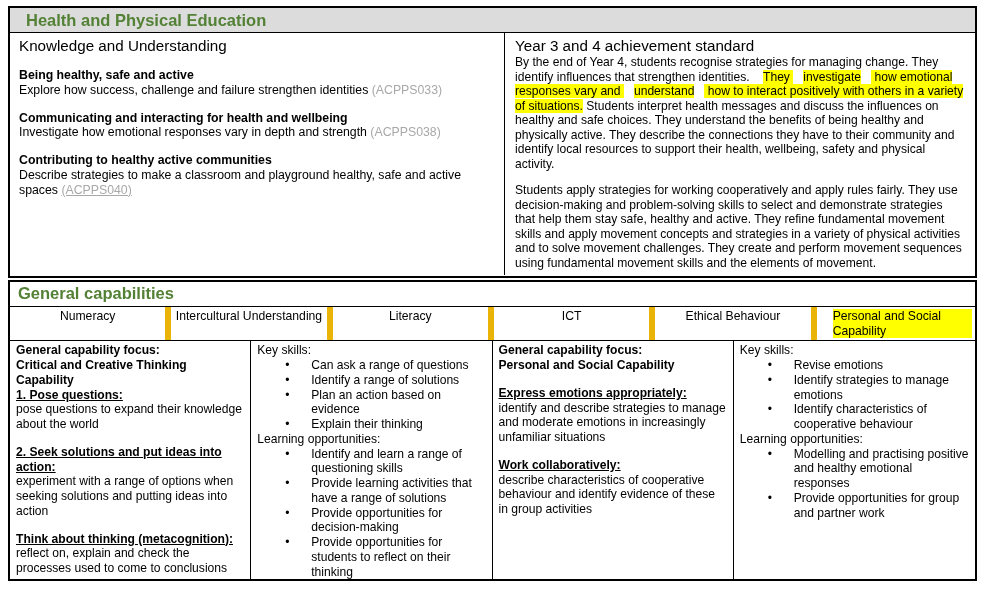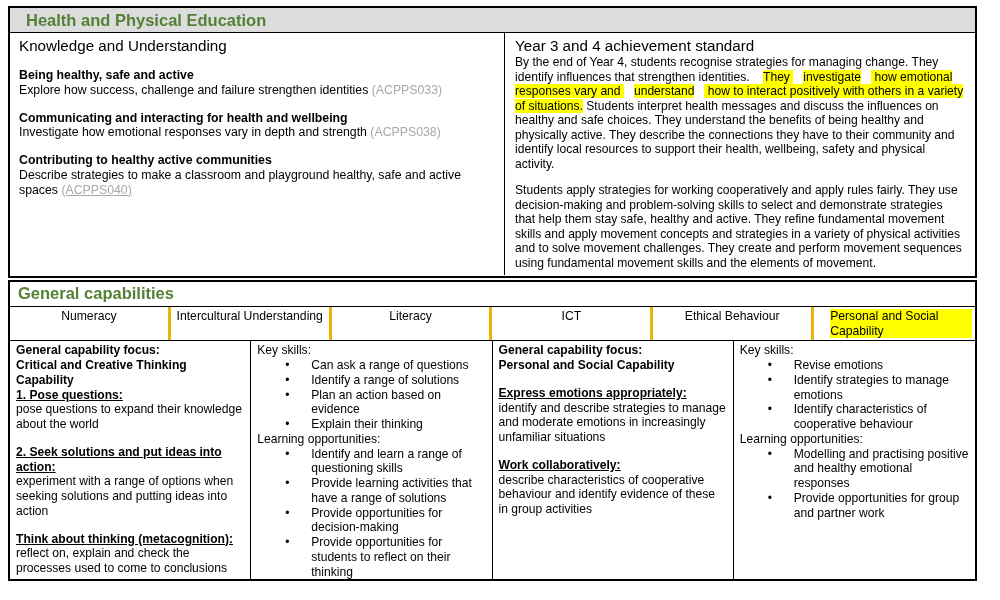--- a/index.html
+++ b/index.html
@@ -30,21 +30,21 @@
   .code { color:#a8a8a8; }
   .code.underline { text-decoration:underline; }
   .as-para { font-size:12.1px; line-height:1.2; margin:0 0 12px 0; }
   span.gray { color:#000000; }
   span.hl { background:#ffff00;margin-left:10px; }
   
   .cap-box { top:280px; height:301px; display:flex; flex-direction:column; }
   .cap-title-row { padding:2px 8px 3px 8px; border-bottom:1px solid #000; }
   .cap-header { display:flex; border-bottom:1px solid #000; }
   .cap-header-cell {
-    flex:1; border-right:3px solid #eab308; min-height:33px;
+    flex:1; border-right:6px solid #eab308; min-height:33px;
     font-size:12.2px; line-height:1.2; padding:2px 3px;
     display:flex; justify-content:center; text-align:right; align-items:flex-start;
   }
   .cap-header-cell:last-child { border-right:none; }
   .cap-header-cell.left { justify-content:flex-start; text-align:left; padding-left:6px; }
   .cap-body { display:flex; flex:1; }
   .cap-col {
     width:25%; border-right:1px solid #000; padding:2px 6px;
     font-size:12.1px; line-height:1.22; overflow:hidden;
   }

